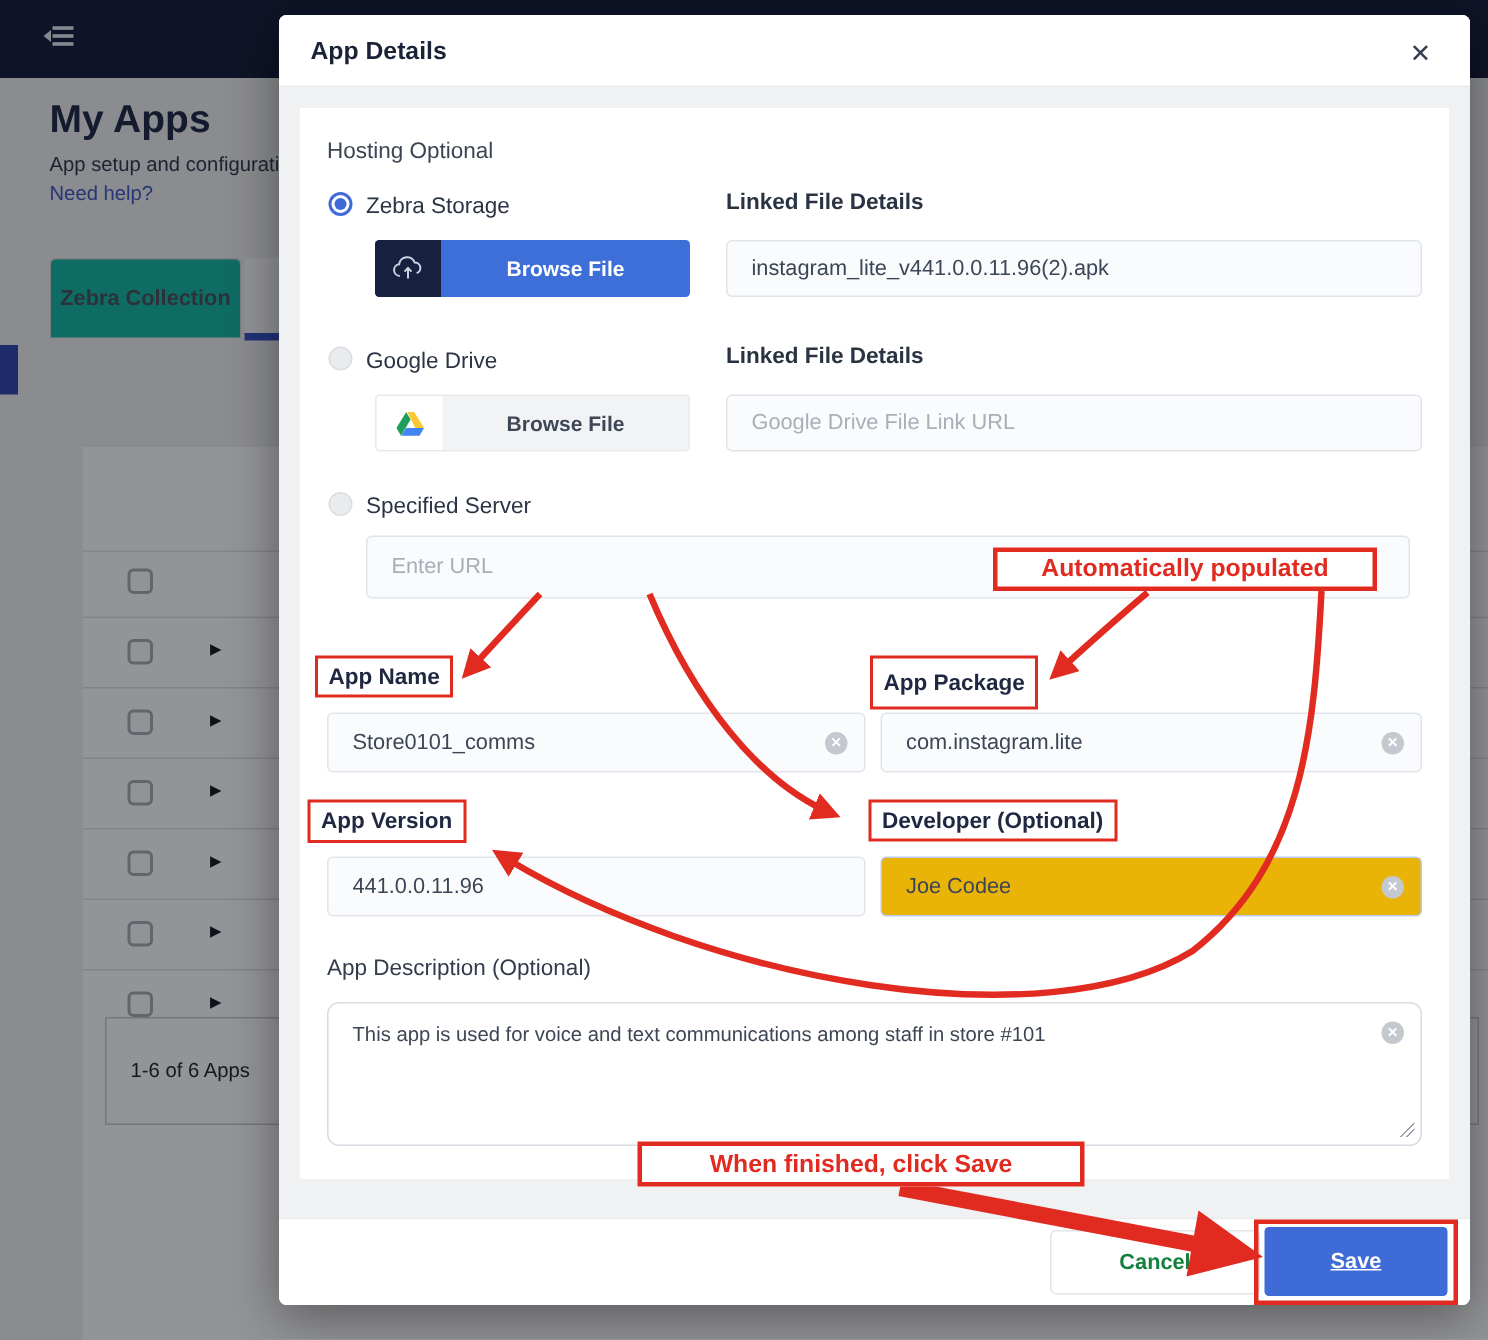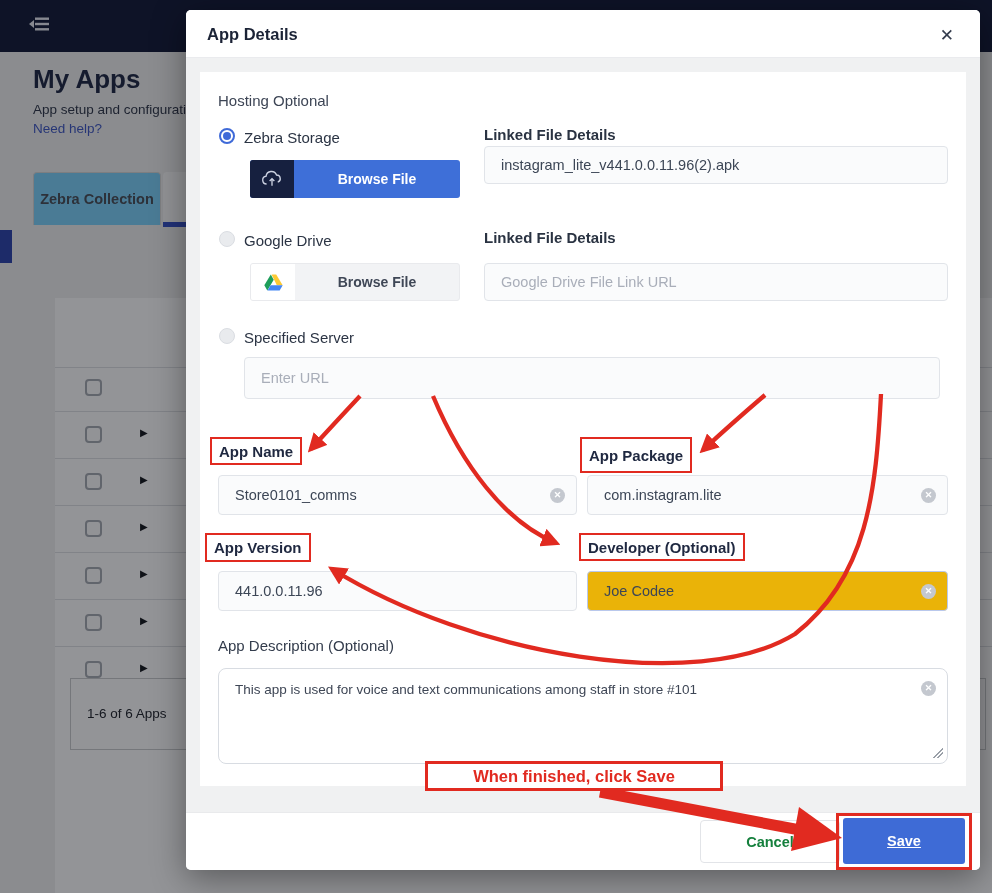--- a/index.html
+++ b/index.html
@@ -7,21 +7,21 @@
        font-family:"Liberation Sans",sans-serif;background:#f1f1f1;}
   #app *{box-sizing:border-box;}
   .abs{position:absolute;}
 
   
   .topbar{left:0;top:0;width:992px;height:52px;background:#121a38;z-index:1;}
   .collapse-icon{left:26px;top:11px;width:26px;height:26px;z-index:2;}
   .page-title{left:33px;top:64px;font-size:26px;font-weight:bold;color:#1f2845;z-index:1;}
   .page-sub{left:33px;top:102px;font-size:13.5px;color:#2f3749;z-index:1;white-space:nowrap;}
   .help-link{left:33px;top:121px;font-size:13.5px;color:#3f58c4;z-index:1;cursor:pointer;}
-  .tab1{left:33px;top:172px;width:128px;height:53px;background:#7dd3fc;border:1px solid #d8d8d8;
+  .tab1{left:33px;top:172px;width:128px;height:53px;background:#14b8a6;border:1px solid #d8d8d8;
         border-bottom:none;border-radius:4px 4px 0 0;display:flex;align-items:center;justify-content:center;
         font-size:14.5px;font-weight:bold;color:#4a4f58;z-index:1;}
   .tab2{left:163px;top:172px;width:70px;height:53px;background:#fdfdfd;border-radius:4px 4px 0 0;z-index:1;}
   .tab2-underline{left:163px;top:222px;width:70px;height:5px;background:#3750c8;z-index:1;}
   .nav-sliver{left:0;top:230px;width:12px;height:33px;background:#2e44ad;z-index:1;}
   .card{left:55px;top:298px;width:937px;height:595px;background:#ffffff;z-index:1;}
   .t-row{position:absolute;left:0;width:937px;border-top:1px solid #dfe1e4;}
   .t-check{position:absolute;left:30px;top:14px;width:17px;height:17px;border:2px solid #a7abb2;
            border-radius:4px;background:#fdfdfd;}
   .t-arrow{position:absolute;left:85px;top:15px;font-size:10px;color:#15181d;}
@@ -164,21 +164,21 @@
 
     <div class="abs btn-browse-blue" style="top:150px;">
       <span class="icbox">
         <svg viewBox="0 0 24 20" width="22" height="18">
           <path d="M6 15.5a4.3 4.3 0 0 1-.6-8.56A6 6 0 0 1 17 5.6a4 4 0 0 1 1.4 7.8" fill="none" stroke="#ccd2e2" stroke-width="1.5"></path>
           <path d="M12 17.5V9.8M9.4 12.3 12 9.6l2.6 2.7" fill="none" stroke="#ccd2e2" stroke-width="1.5"></path>
         </svg>
       </span>
       <span class="blabel">Browse File</span>
     </div>
-    <div class="fld-wrap" style="left:298px;top:136px;width:464px;height:38px;">
+    <div class="fld-wrap" style="left:298px;top:150px;width:464px;height:38px;">
       <input class="fld" value="instagram_lite_v441.0.0.11.96(2).apk" style="">
     </div>
 
     <div class="abs radio off" style="left:33px;top:221px;"></div>
     <div class="abs radio-label" style="left:58px;top:222px;">Google Drive</div>
     <div class="abs b-label" style="left:298px;top:219px;">Linked File Details</div>
 
     <div class="abs btn-browse-gray" style="top:253px;">
       <span class="icbox">
         <svg viewBox="0 0 24 21" width="19" height="17">
@@ -227,20 +227,21 @@
       <textarea class="m-textarea" style="">This app is used for voice and text communications among staff in store #101</textarea>
       <div class="clear-ic" style="top:20px;">✕</div>
       <div class="resize-grip"></div>
     </div>
 
     <div class="m-footer"></div>
     <div class="btn-cancel">Cancel</div>
     <div class="btn-save">Save</div>
   </div>
 
+  <div class="abs anno red-note" style="left:662px;top:365px;width:256px;height:29px;">Automatically populated</div>
   <div class="abs anno red-note" style="left:425px;top:761px;width:298px;height:30px;">When finished, click Save</div>
   <div class="abs anno save-outline" style="left:836px;top:813px;width:136px;height:57px;"></div>
 
   <svg id="arrows" viewBox="0 0 992 893">
     <defs>
       <marker id="ah" viewBox="0 0 10 10" refX="7.5" refY="5" markerWidth="4.4" markerHeight="4.4" orient="auto">
         <path d="M0,0 L10,5 L0,10 z" fill="#e12a20"></path>
       </marker>
     </defs>
     <path d="M 360 396 Q 332 426 311 449" fill="none" stroke="#e12a20" stroke-width="4.3" marker-end="url(#ah)"></path>

